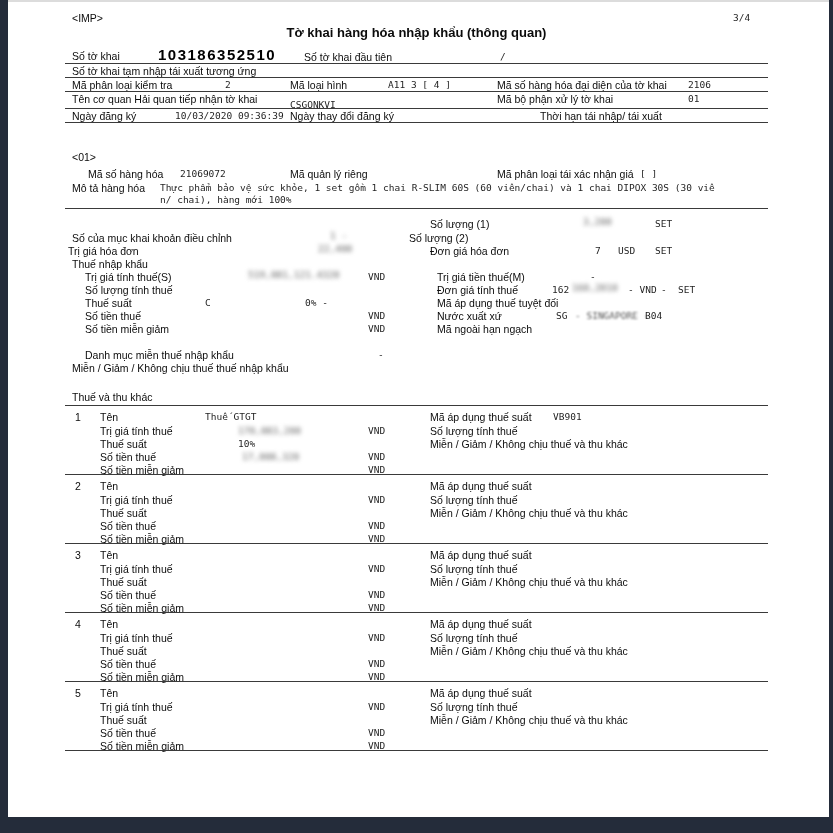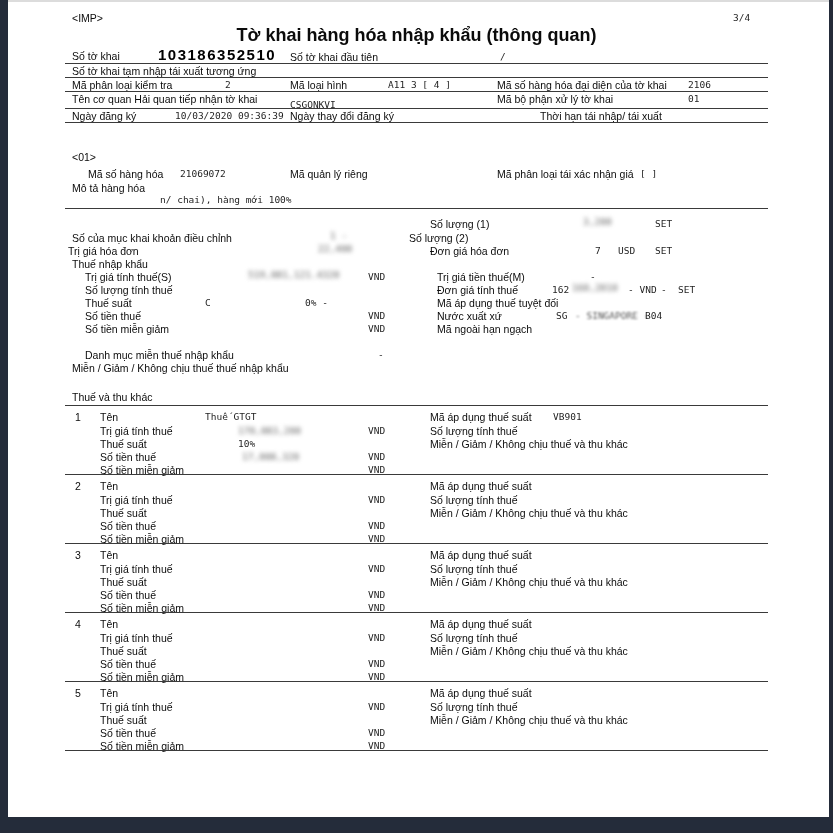--- a/index.html
+++ b/index.html
@@ -6,21 +6,21 @@
   #stage{position:relative;width:833px;height:833px;background:#232b3a;overflow:hidden;
          font-family:"Liberation Sans","DejaVu Sans",sans-serif;}
   #paper{position:absolute;left:8px;top:2px;right:4px;bottom:16px;background:#ffffff;}
   .edge{position:absolute;background:#242c3a;}
   .edge-top{left:0;top:0;width:833px;height:2px;background:#dcdcdc;}
   .edge-left{left:0;top:0;width:8px;height:833px;}
   .edge-right{right:0;top:0;width:4px;height:833px;}
   .edge-bottom{left:0;bottom:0;width:833px;height:16px;}
   .t{position:absolute;white-space:nowrap;font-size:10.5px;color:#0b0b0b;line-height:1.1;}
   .mono{font-family:"DejaVu Sans Mono","Liberation Mono",monospace;font-size:9.5px;color:#1f1f1f;}
-  .title{font-weight:bold;font-size:18px;}
+  .title{font-weight:bold;font-size:13px;}
   .big{font-weight:bold;font-size:15px;letter-spacing:1.5px;color:#000;}
   .blur{filter:blur(1.2px);color:#555;}
   .blur2{filter:blur(2px);color:#666;}
   .center{left:0;width:833px;text-align:center;}
   .hr{position:absolute;left:65px;width:703px;border-top:1px solid #3a3a3a;height:0;}
   .blk{position:absolute;left:0;width:833px;height:69px;}
   .blk .sep{position:absolute;left:65px;width:703px;bottom:0;border-top:1px solid #3a3a3a;height:0;}
   .r0{top:6px}.r1{top:20px}.r2{top:33px}.r3{top:46px}.r4{top:59px}
 </style>
 </head>
@@ -28,21 +28,21 @@
 
 <div id="stage">
   <div id="paper"></div>
 
   <span class="t" style="top:13px;left:72px;">&lt;IMP&gt;</span>
   <span class="t mono" style="top:13px;left:733px;">3/4</span>
   <span class="t title center" style="top:26px;">Tờ khai hàng hóa nhập khẩu (thông quan)</span>
 
   <span class="t" style="top:51px;left:72px;">Số tờ khai</span>
   <span class="t big" style="top:47px;left:158px;">103186352510</span>
-  <span class="t" style="top:52px;left:290px;">Số tờ khai đầu tiên</span>
+  <span class="t" style="top:52px;left:304px;">Số tờ khai đầu tiên</span>
   <span class="t mono" style="top:52px;left:500px;">/</span>
   <div class="hr" style="top:63px;"></div>
 
   <span class="t" style="top:66px;left:72px;">Số tờ khai tạm nhập tái xuất tương ứng</span>
   <div class="hr" style="top:77px;"></div>
 
   <span class="t" style="top:80px;left:72px;">Mã phân loại kiểm tra</span>
   <span class="t mono" style="top:80px;left:225px;">2</span>
   <span class="t" style="top:80px;left:290px;">Mã loại hình</span>
   <span class="t mono" style="top:80px;left:388px;">A11  3  [ 4 ]</span>
@@ -64,20 +64,21 @@
 
   <span class="t" style="top:152px;left:72px;">&lt;01&gt;</span>
 
   <span class="t" style="top:169px;left:60px;margin-left:28px;">Mã số hàng hóa</span>
   <span class="t mono" style="top:169px;left:180px;">21069072</span>
   <span class="t" style="top:169px;left:290px;">Mã quản lý riêng</span>
   <span class="t" style="top:169px;left:497px;">Mã phân loại tái xác nhận giá</span>
   <span class="t mono" style="top:169px;left:640px;">[  ]</span>
 
   <span class="t" style="top:183px;left:72px;">Mô tả hàng hóa</span>
+  <span class="t mono" style="top:183px;left:160px;">Thực phẩm bảo vệ sức khỏe, 1 set gồm 1 chai R-SLIM 60S (60 viên/chai) và 1 chai DIPOX 30S (30 viê</span>
   <span class="t mono" style="top:195px;left:160px;">n/ chai), hàng mới 100%</span>
   <div class="hr" style="top:208px;"></div>
 
   <span class="t" style="top:219px;left:430px;">Số lượng (1)</span>
   <span class="t mono blur2" style="top:217px;left:583px;">3,200</span>
   <span class="t mono" style="top:219px;left:655px;">SET</span>
 
   <span class="t" style="top:233px;left:72px;">Số của mục khai khoản điều chỉnh</span>
   <span class="t mono blur2" style="top:231px;left:330px;">1 -</span>
   <span class="t" style="top:233px;left:409px;">Số lượng (2)</span>

